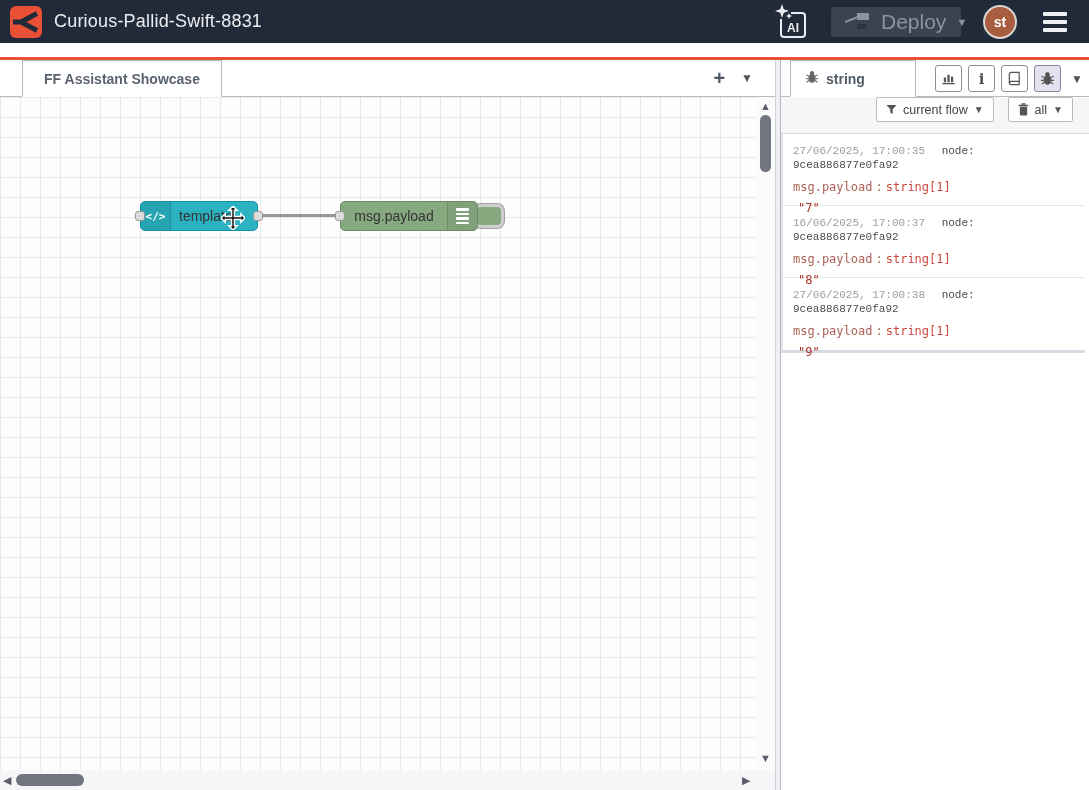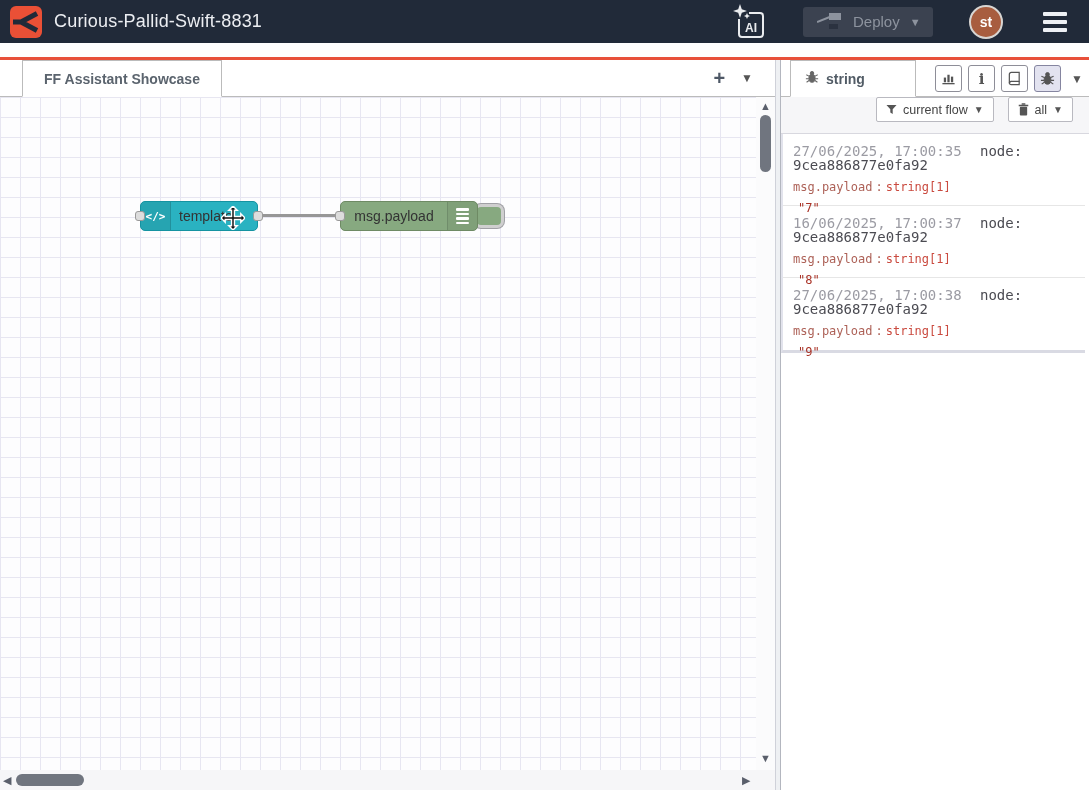--- a/index.html
+++ b/index.html
@@ -4,24 +4,24 @@
 <style>
   * { margin:0; padding:0; box-sizing:border-box; }
   html,body { width:1089px; height:790px; overflow:hidden; font-family:"Liberation Sans",sans-serif; background:#fff; }
   .app { position:relative; width:1089px; height:790px; }
 
   
   .header { position:absolute; top:0; left:0; width:1089px; height:43px; background:#212a39; display:flex; align-items:center; }
   .header-redline { position:absolute; top:57px; left:0; width:1089px; height:3px; background:#e8503a; }
   .logo { margin-left:10px; width:32px; height:32px; flex:0 0 auto; }
   .app-title { margin-left:12px; color:#eceef2; font-size:18px; letter-spacing:.2px; }
-  .header-right { margin-left:auto; display:flex; align-items:center; gap:36px; padding-right:18px; }
+  .header-right { margin-left:auto; display:flex; align-items:center; gap:22px; padding-right:18px; }
   .ai-btn { background:none; border:none; cursor:pointer; width:36px; height:38px; position:relative; }
   .deploy-btn { display:flex; align-items:center; gap:10px; background:#3b4250; border:none; border-radius:3px; height:30px; padding:0 14px; width:130px; cursor:pointer; }
-  .deploy-label { color:#8d939e; font-size:15px; flex:1; text-align:center; }
+  .deploy-label { color:#8d939e; font-size:21px; flex:1; text-align:center; }
   .deploy-caret { color:#8d939e; font-size:11px; }
   .avatar { width:34px; height:34px; border-radius:50%; background:#a85d3f; border:2px solid #d8d5d2; color:#fff; font-size:14px; font-weight:bold; display:flex; align-items:center; justify-content:center; }
   .hamburger { background:none; border:none; cursor:pointer; display:flex; flex-direction:column; gap:4px; padding:4px; }
   .hamburger span { display:block; width:24px; height:4px; background:#eef0f4; border-radius:1px; }
 
   
   .main { position:absolute; top:60px; left:0; width:1089px; height:730px; display:flex; }
   .editor { position:relative; width:775px; height:730px; }
   .splitter { width:6px; height:730px; background:#eef0f3; border-left:1px solid #cfd1d9; border-right:1px solid #b3b6bf; }
   .sidebar { position:relative; width:308px; height:730px; background:#fff; }
@@ -73,21 +73,21 @@
   .iconbar-caret { background:none; border:none; color:#555; font-size:12px; cursor:pointer; margin-left:4px; }
   .info-glyph { font-family:"DejaVu Serif",serif; font-weight:bold; font-size:15px; color:#555; }
 
   .sidebar-toolbar { height:37px; background:#f6f6f8; border-bottom:1px solid #d8d8df; display:flex; justify-content:flex-end; gap:14px; padding-right:16px; }
   .tool-btn { height:25px; background:#fff; border:1px solid #b9b9c0; border-radius:2px; display:flex; align-items:center; gap:6px; padding:0 9px; font-size:12.5px; color:#444; cursor:pointer; }
   .tool-caret { font-size:10px; color:#555; }
 
   .messages { border-left:2px solid #e2e3ec; border-bottom:3px solid #d9dae3; margin-right:4px; background:#fff; font-family:"DejaVu Sans Mono",monospace; }
   .msg { height:72px; border-bottom:1px solid #e6e6e6; padding:10px 10px 0 10px; }
   .msg:last-child { border-bottom:none; }
-  .msg-meta { font-size:14px; line-height:14px; }
+  .msg-meta { font-size:11px; line-height:14px;font-family:Liberation Mono, monospace; }
   .msg-ts { color:#9b9ba3; }
   .msg-node { color:#4b4b52; margin-left:10px; }
   .msg-path-row { margin-top:8px; font-size:12px; }
   .msg-path { color:#ad6157; }
   .msg-sep { color:#ad6157; margin:0 3px; }
   .msg-type { color:#ca4a3f; }
   .msg-value { margin-top:7px; font-size:12px; color:#a93226; padding-left:5px; }
 </style>
 </head>
 <body>

